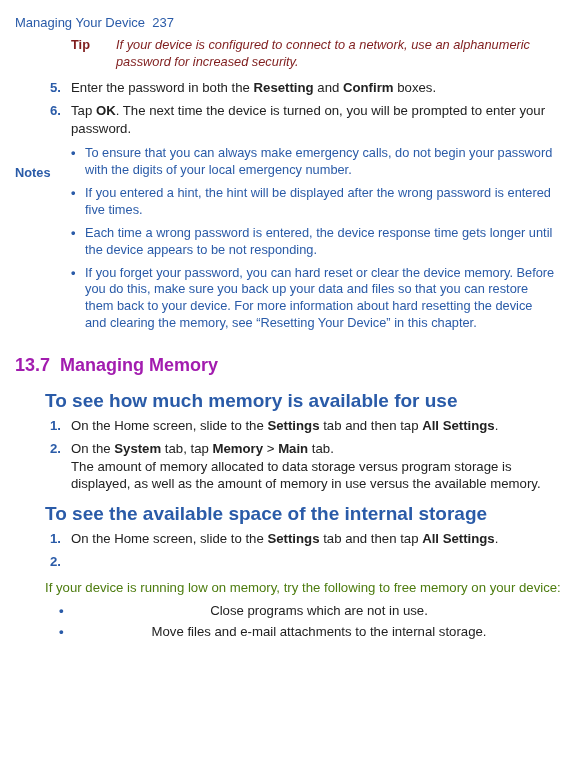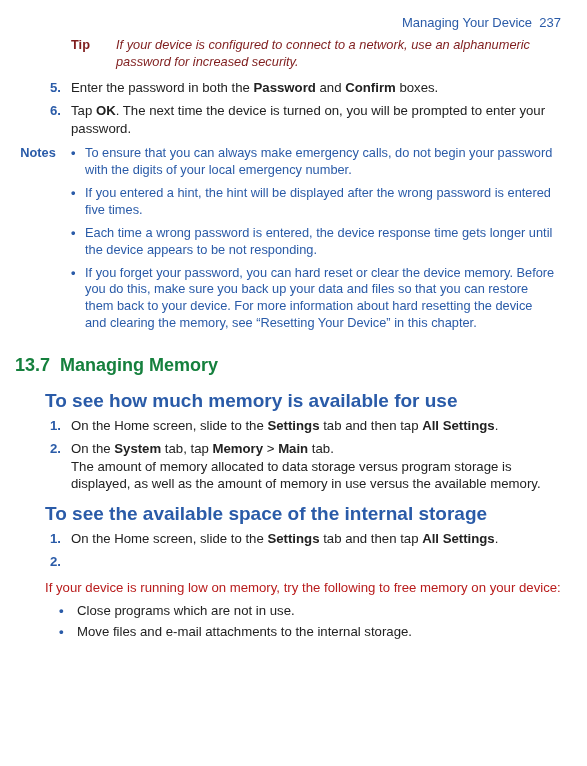--- a/index.html
+++ b/index.html
@@ -12,21 +12,20 @@
     font-size: 13.2px;
     color: #222;
     background: #fff;
     line-height: 1.32;
     position: relative;
   }
   .page {
     padding: 14px 26px 20px 15px;
   }
   .hdr {
-    text-align: right;
     color: #2a5ba8;
     font-size: 13px;
     margin-bottom: 6px;
   }
   .tip-row {
     display:flex;
     margin-left: 56px;
     margin-bottom: 8px;
     color:#7f1d1d;
     font-size: 12.8px;
@@ -65,94 +64,96 @@
   .b { font-weight:bold; }
   .notes-block {
     display:flex;
     margin-left:0;
     color:#2a5ba8;
     font-size:12.8px;
     margin-bottom:16px;
   }
   .notes-block .notes-label{
     width:56px;
-    text-align:center;
+    text-align:left;
     padding-right:10px;
     font-weight:bold;
     flex-shrink:0;
+    margin-top:20px;
   }
   .notes-block .notes-list{
     flex:1;
   }
   .notes-block .note-item{
     display:flex;
     margin-bottom:6px;
   }
   .notes-block .bullet{
     width:14px;
     flex-shrink:0;
     font-weight:bold;
   }
   .notes-block .ntext{
     flex:1;
     padding-right:6px;
   }
   .sec-h {
-    color:#15803d;
+    color:#a21caf;
     font-weight:bold;
     font-size:18px;
     margin: 10px 0 10px 0;
   }
   .sub-h{
     color:#2a5ba8;
     font-weight:bold;
     font-size:19px;
     margin: 6px 0 4px 30px;
   }
   .para {
     margin:4px 0 6px 30px;
-    color:#b91c1c;
+    color:#4d7c0f;
   }
   .bul-list{
     margin:2px 0 0 44px;
   }
   .bul-item{
     display:flex;
     margin-bottom:4px;
   }
   .bul-item .bb{
     width:18px;
     color:#2a5ba8;
     font-weight:bold;
     flex-shrink:0;
   }
   .bul-item .bt{
     flex:1;
     color:#222;
+    text-align:center;
   }
 </style>
 </head>
 <body>
 
 <div class="page">
 
   <div class="hdr">
     <span>Managing Your Device</span>&nbsp;&nbsp;<span>237</span>
   </div>
 
   <div class="tip-row">
     <div class="tip-label">Tip</div>
     <div class="tip-text">If your device is configured to connect to a network, use an alphanumeric password for increased security.</div>
   </div>
 
   <ol class="nstep">
     <li>
       <div class="num">5.</div>
       <div class="txt">
-        <span>Enter the password in both the </span><span class="b">Password</span><span> and </span><span class="b">Confirm</span><span> boxes.</span>
+        <span>Enter the password in both the </span><span class="b">Resetting</span><span> and </span><span class="b">Confirm</span><span> boxes.</span>
       </div>
     </li>
     <li>
       <div class="num">6.</div>
       <div class="txt">
         <span>Tap </span><span class="b">OK</span><span>. The next time the device is turned on, you will be prompted to enter your password.</span>
       </div>
     </li>
   </ol>
 

